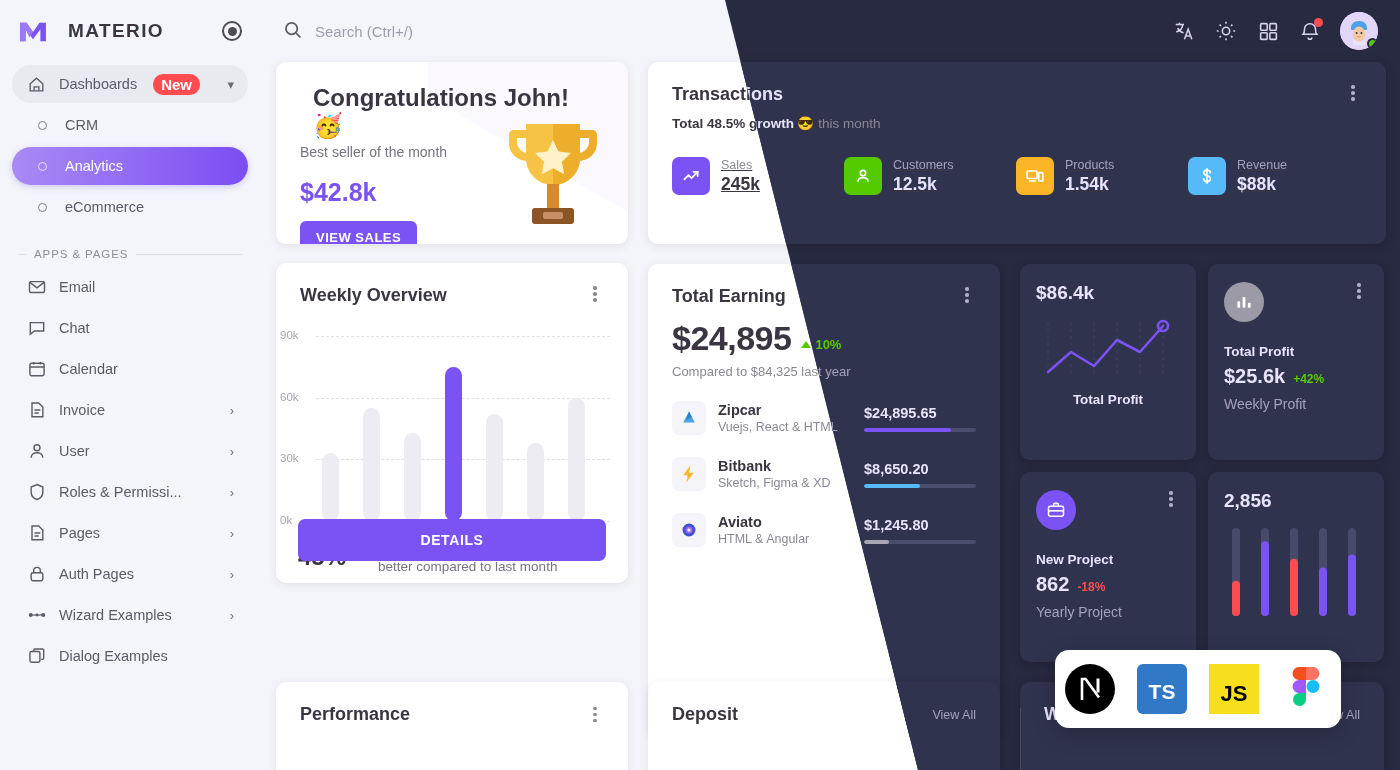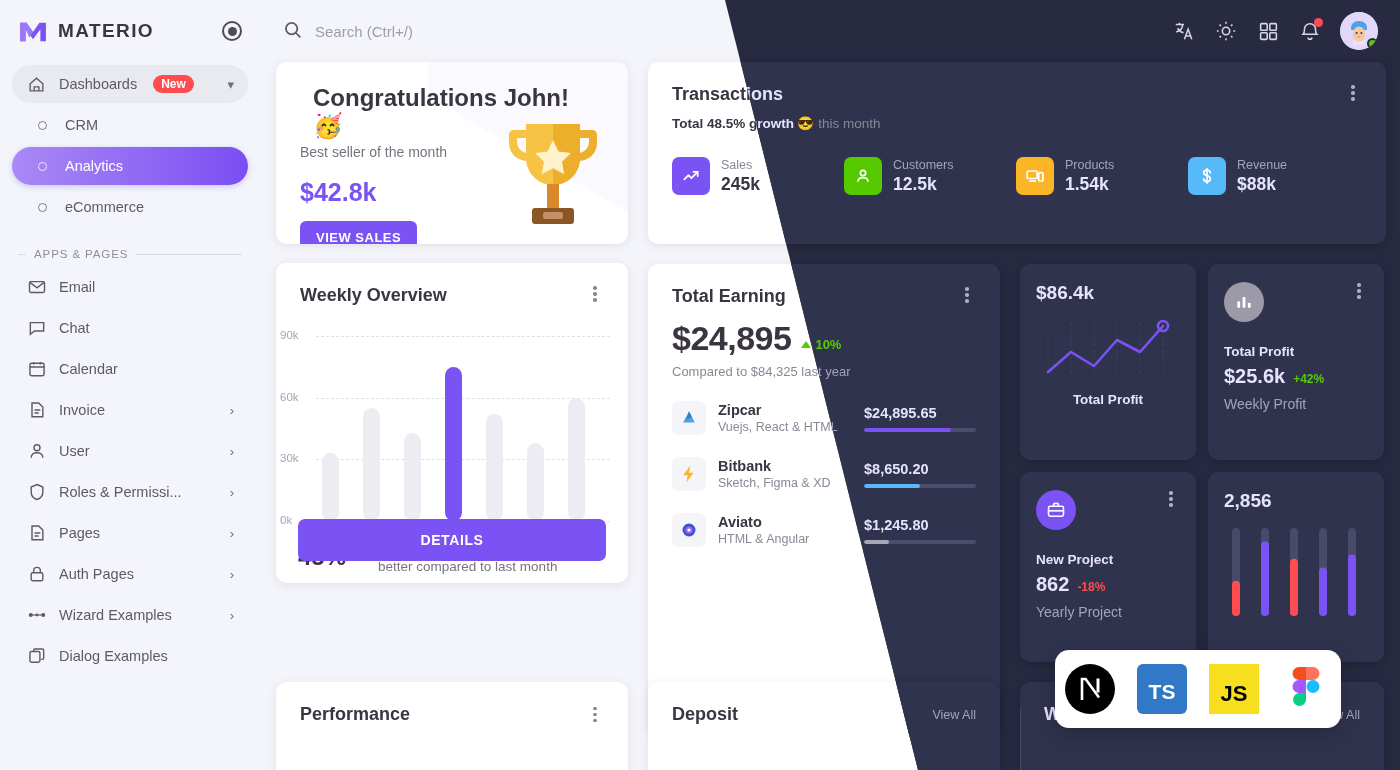--- a/index.html
+++ b/index.html
@@ -16,41 +16,41 @@
     position:absolute; inset:0; z-index:40;
     clip-path: polygon(725px 0, 1400px 0, 1400px 770px, 918px 770px);
     pointer-events:none;
   }
 
   
   .sidebar{
     position:absolute; left:0; top:0; width:260px; height:770px;
     background:#F4F5FA; z-index:5;
   }
-  .sb-head{ height:62px; display:flex; align-items:center; padding:0 18px; gap:10px;}
+  .sb-head{ height:62px; display:flex; align-items:center; padding:0 18px; gap:20px;}
   .logo-mark{ width:30px;height:24px;flex:none;}
   .logo-text{ font-size:19px; font-weight:bold; letter-spacing:1.4px; color:#3A3541; }
   .sb-toggle{ margin-left:auto; width:20px;height:20px;border:2px solid #4e4b55;border-radius:50%;
     display:flex;align-items:center;justify-content:center;}
   .sb-toggle i{ width:9px;height:9px;border-radius:50%;background:#4e4b55;display:block;}
 
   .nav-item{
     height:38px; margin:3px 12px; border-radius:19px;
     display:flex; align-items:center; gap:12px; padding:0 14px;
     font-size:14.5px; color:#5c5a66; cursor:pointer;
   }
   .nav-item.hover{ background:#E9EAEF; }
   .nav-item.active{
     background:linear-gradient(270deg,#7B4DF3 0%,#A98AF5 100%);
     color:#fff; box-shadow:0 2px 6px rgba(115,103,240,.3);
   }
   .nav-item .ic{ width:21px;height:21px;flex:none;display:flex;align-items:center;justify-content:center;}
   .nav-item .lbl{ white-space:nowrap; overflow:hidden; text-overflow:ellipsis; }
   .badge-new{
-    background:#FF4C51;color:#fff;font-size:12px;font-weight:bold;
+    background:#FF4C51;color:#fff;font-size:15px;font-weight:bold;
     border-radius:10px;padding:2px 8px;margin-left:4px;
   }
   .chev{ margin-left:auto; font-size:13px; color:#6f6d7a; }
   .sub-item{ padding-left:20px; }
   .dot-o{ width:9px;height:9px;border:1.6px solid currentColor;border-radius:50%;opacity:.75;}
   .sec-label{
     display:flex;align-items:center;gap:8px;
     margin:22px 18px 8px; font-size:11.5px; letter-spacing:.9px;
     color:#8f8d99; font-weight:500;
   }
@@ -104,21 +104,21 @@
     position:absolute; right:0; bottom:0; width:200px;height:182px;
     background:linear-gradient(210deg, rgba(123,82,243,.035) 50%, transparent 51%);
     pointer-events:none;
   }
 
   
   #c-trans{ left:388px; top:0; width:738px; height:182px; }
   .trans-sub{ font-size:13.5px; margin-top:10px; }
   .trans-sub b{ font-weight:bold; }
   .stats-row{ display:flex; margin-top:26px; }
-  .stat{ display:flex; align-items:flex-end; gap:11px; width:172px; }
+  .stat{ display:flex; align-items:flex-end; gap:11px; width:172px;text-decoration:underline; }
   .stat .sq{ width:38px;height:38px;border-radius:7px;display:flex;align-items:center;
              justify-content:center;flex:none;}
   .stat .sl{ font-size:12.5px; color:#8a8795; }
   .stat .sv{ font-size:17.5px; font-weight:bold; margin-top:2px; }
 
   
   #c-weekly{ left:16px; top:201px; width:352px; height:320px; }
   .bars{ position:relative; height:185px; margin:30px 18px 16px 40px; }
   .grid-l{ position:absolute; left:0; right:0; border-top:1px dashed #dfe0e6; }
   .grid-lab{ position:absolute; left:-36px; font-size:11.5px; color:#a6a4ae; transform:translateY(-7px); }

